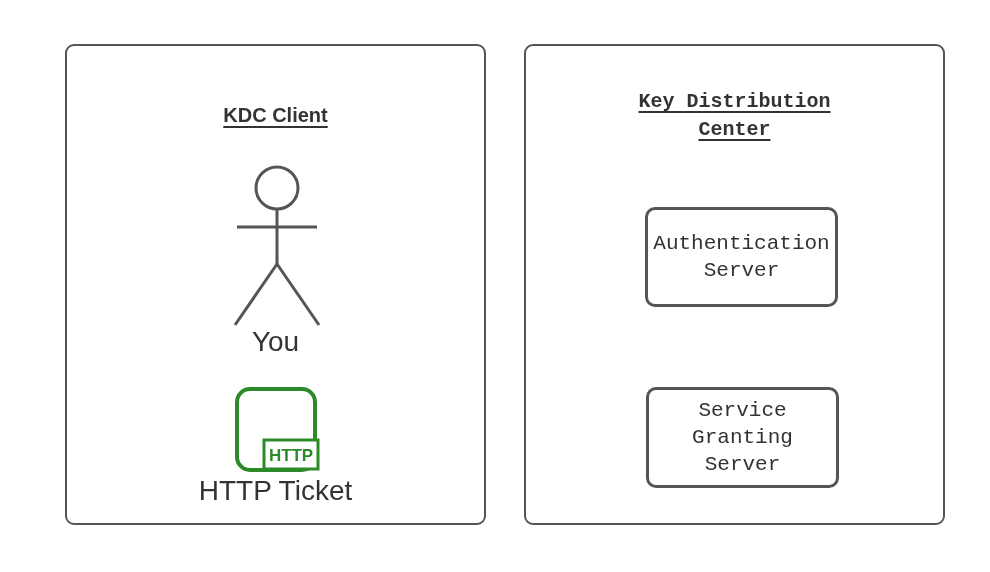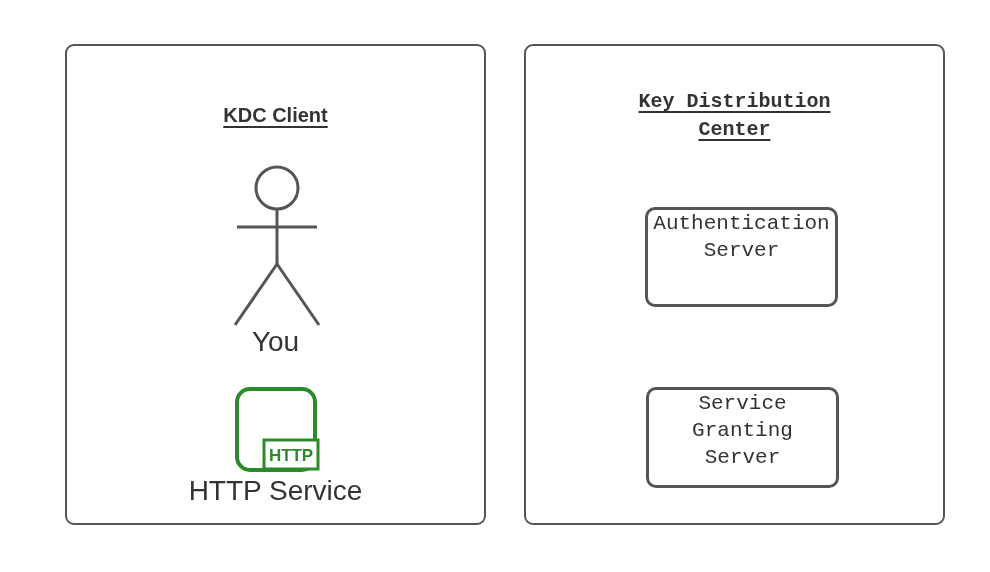--- a/index.html
+++ b/index.html
@@ -73,26 +73,27 @@
   }
   .service-label { top: 429px; }
 
   .node {
     position: absolute;
     border: 3px solid #555555;
     border-radius: 10px;
     background: #ffffff;
     box-sizing: border-box;
     display: flex;
+    align-items: center;
     justify-content: center;
     text-align: center;
     font-size: 21px;
     line-height: 27px;
     color: #333333;
-    padding: 0 18px;
+    padding: 12px 18px;
   }
   #auth-node { left: 119px; top: 161px; width: 193px; height: 100px; }
   #tgs-node  { left: 120px; top: 341px; width: 193px; height: 101px; }
 </style>
 </head>
 <body>
 
 <div class="stage">
 
   <section class="panel" id="left-panel">
@@ -107,21 +108,21 @@
     </svg>
 
     <div class="label actor-label">You</div>
 
     <svg class="http-svg" width="90" height="90" viewBox="0 0 90 90">
       <rect x="5" y="5" width="78" height="81" rx="13" fill="none" stroke-width="4" stroke="#2d8a28"></rect>
       <rect x="32" y="56" width="54" height="29" fill="#ffffff" stroke-width="3" stroke="#2d8a28"></rect>
       <text x="59" y="77" text-anchor="middle" font-size="17" font-weight="bold" textLength="44" fill="#2d8a28">HTTP</text>
     </svg>
 
-    <div class="label service-label">HTTP Service</div>
+    <div class="label service-label">HTTP Ticket</div>
   </section>
 
   <section class="panel" id="right-panel">
     <h2 class="panel-title">Key Distribution Center</h2>
 
     <div class="node" id="auth-node">
       <span>Authentication Server</span>
     </div>
 
     <div class="node" id="tgs-node">

